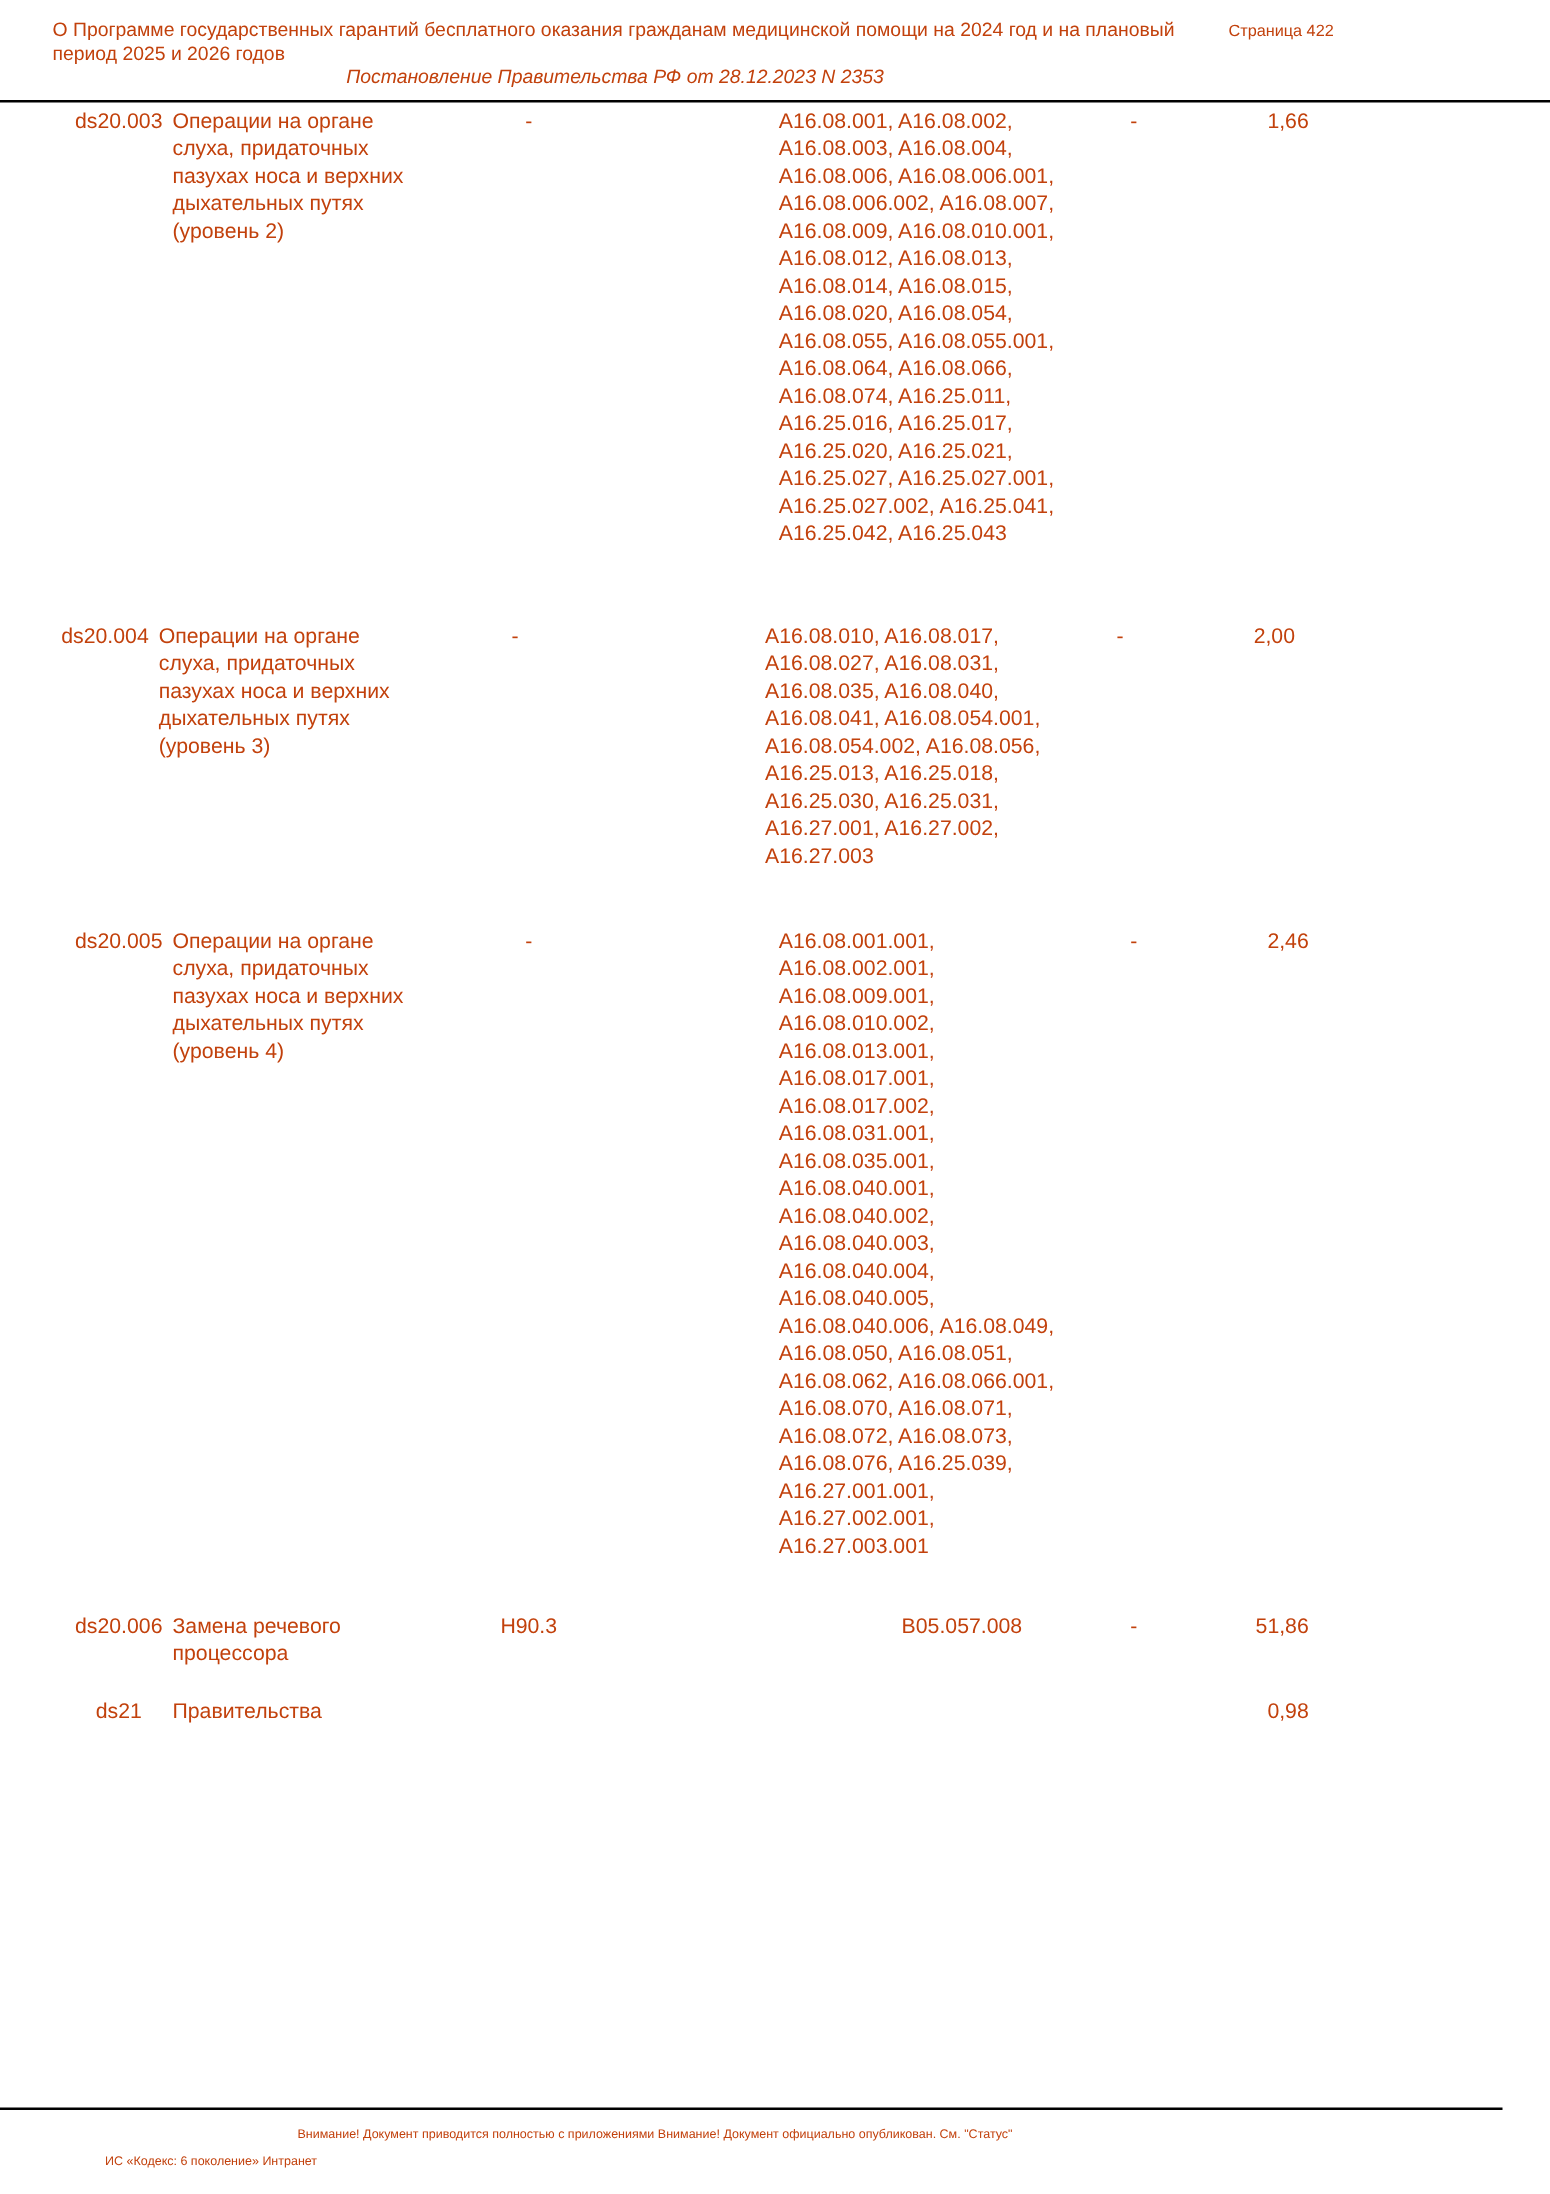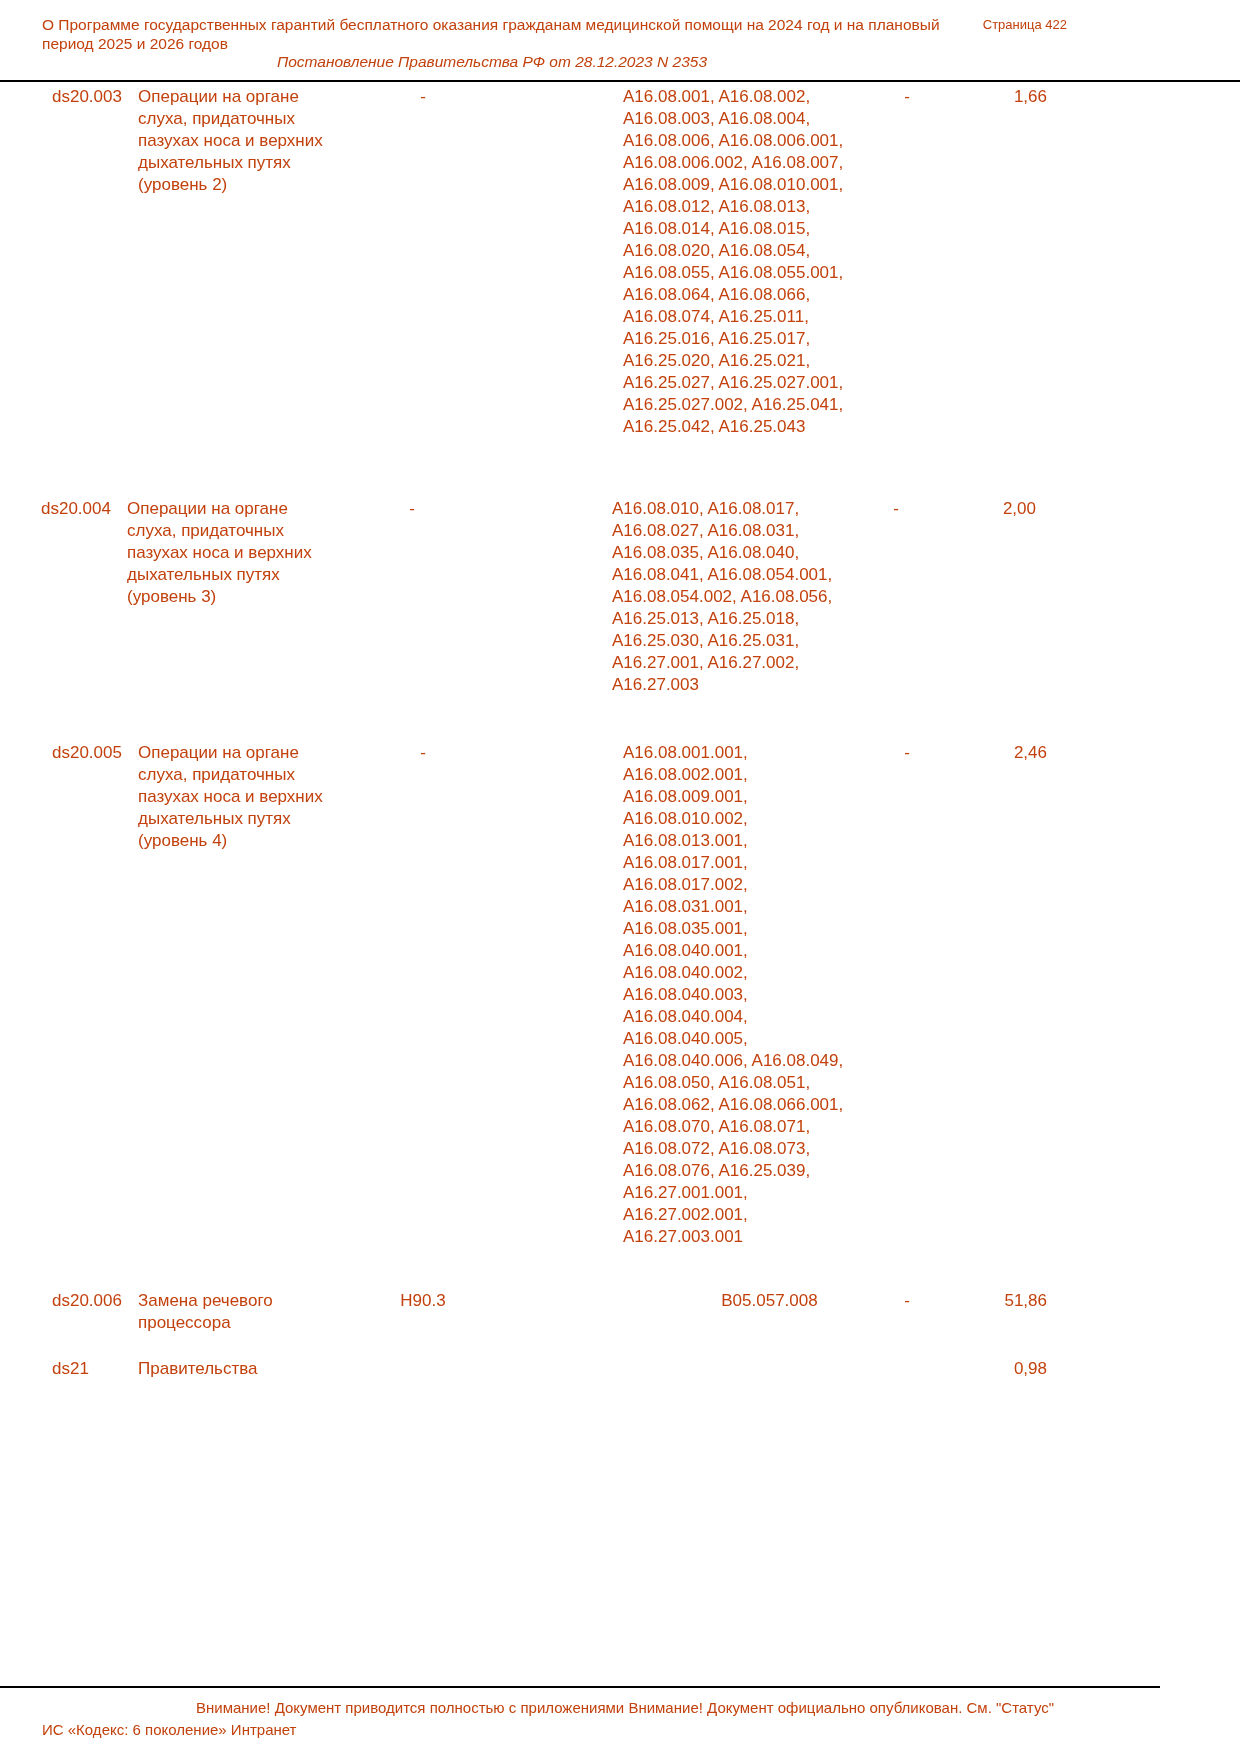--- a/index.html
+++ b/index.html
@@ -16,29 +16,29 @@
   .hdr-sub{font-style:italic;margin-top:0px;text-align:center;}
   .page-num{position:absolute;top:16px;right:173px;font-size:13px;line-height:18.5px;}
   .rule-top{position:absolute;top:80px;left:0;width:1240px;height:2px;background:#000;}
   
   .tbl{position:absolute;top:86px;left:0;width:1240px;font-size:17px;line-height:22px;}
   .row{display:grid;grid-template-columns:86px 196px 178px 345px 100px 90px;padding-left:52px;align-items:start;}
   .row.mb1{margin-bottom:60px;}
   .row.mb2{margin-bottom:46px;padding-left:41px;}
   .row.mb3{margin-bottom:42px;}
   .row.mb4{margin-bottom:24px;}
-  .c-id{text-align:left;}
+  .c-id{text-align:center;}
   .c-name{white-space:pre-line;}
   .c-mkb{text-align:center;}
   .c-codes{white-space:pre-line;padding-left:111px;}
   .c-codes.center{padding-left:170px;text-align:center;}
   .c-dash{text-align:center;}
   .c-val{text-align:right;}
   
-  .ftr{position:absolute;top:1686px;left:0;width:1160px;border-top:2px solid #000;font-size:15px;line-height:20px;}
+  .ftr{position:absolute;top:1686px;left:0;width:1160px;border-top:2px solid #000;font-size:10px;line-height:20px;padding-left:42px;}
   .ftr-notice{margin:10px 40px 0 196px;}
   .ftr-source{margin:2px 0 0 42px;}
 </style>
 </head>
 <body>
 
 <div class="page">
 
   <div class="hdr">
     <div class="hdr-title">О Программе государственных гарантий бесплатного оказания гражданам медицинской помощи на 2024 год и на плановый

